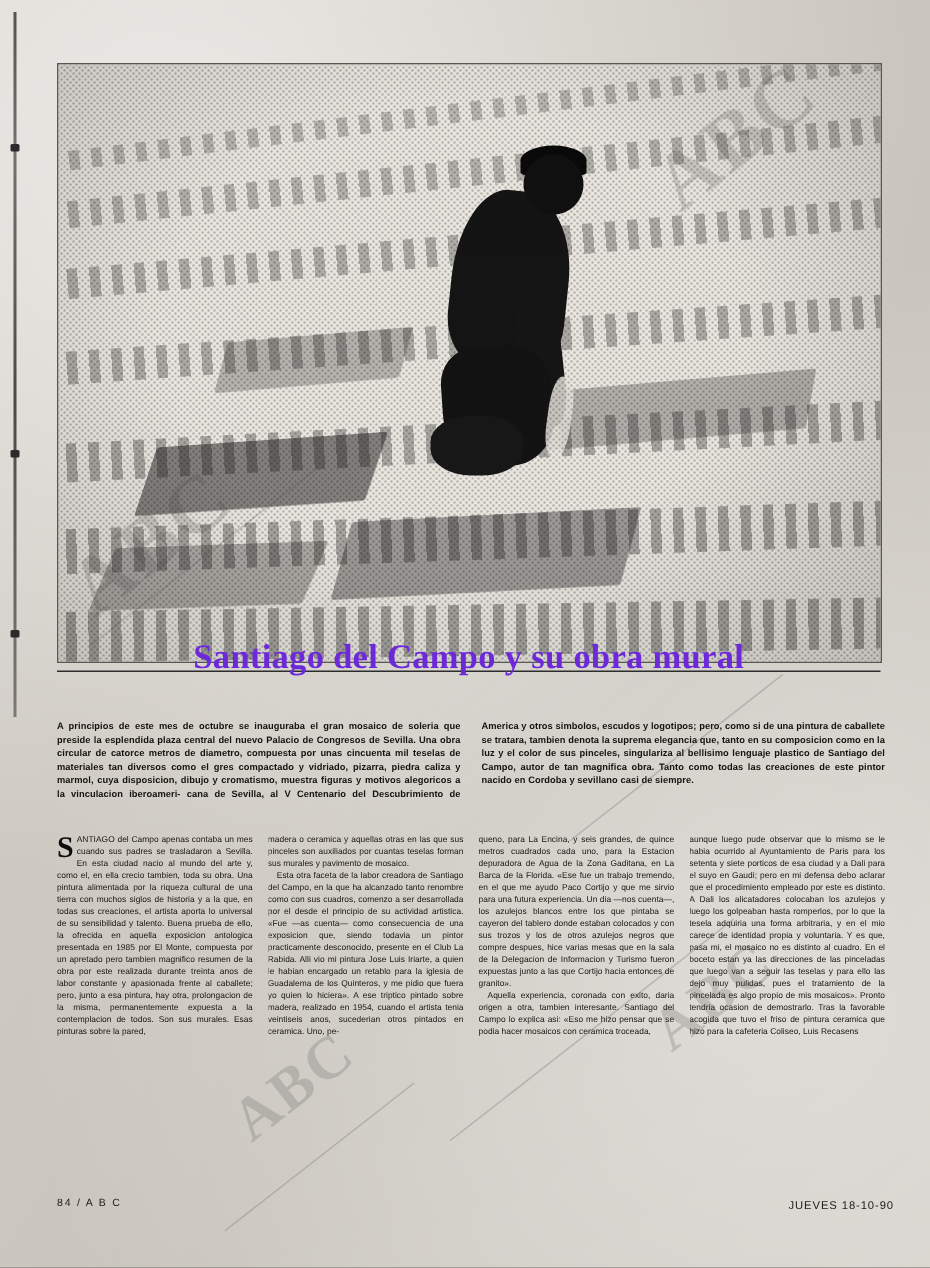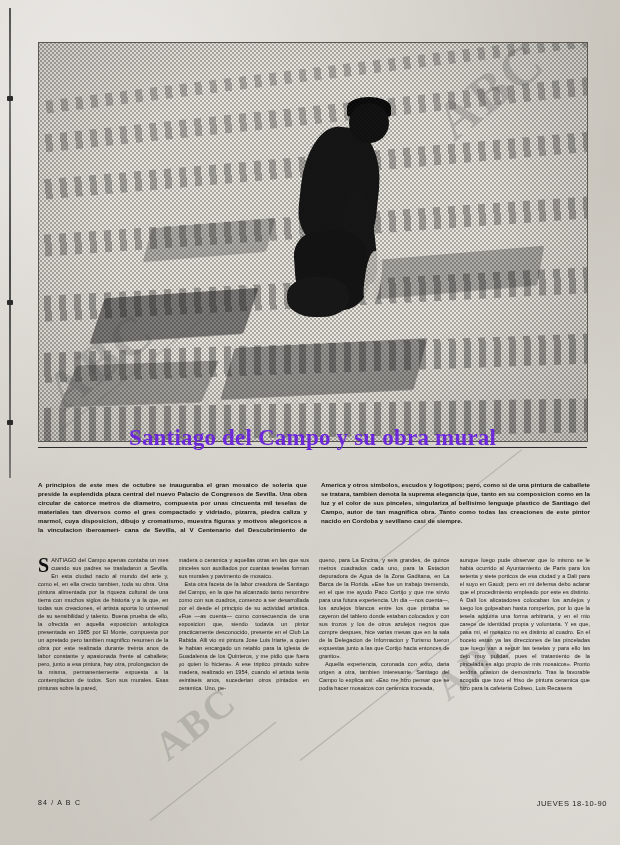--- a/index.html
+++ b/index.html
@@ -220,21 +220,21 @@
   .page-mark {
     position: absolute;
     left: 38px;
     top: 799px;
     font-size: 7px;
     letter-spacing: 1.2px;
     color: #1b1b1b;
   }
   .date-mark {
     position: absolute;
-    right: 13px;
+    right: 24px;
     top: 799px;
     font-size: 7.5px;
     letter-spacing: .6px;
     color: #1b1b1b;
   }
 
   
   .watermark {
     position: absolute;
     inset: 0;

